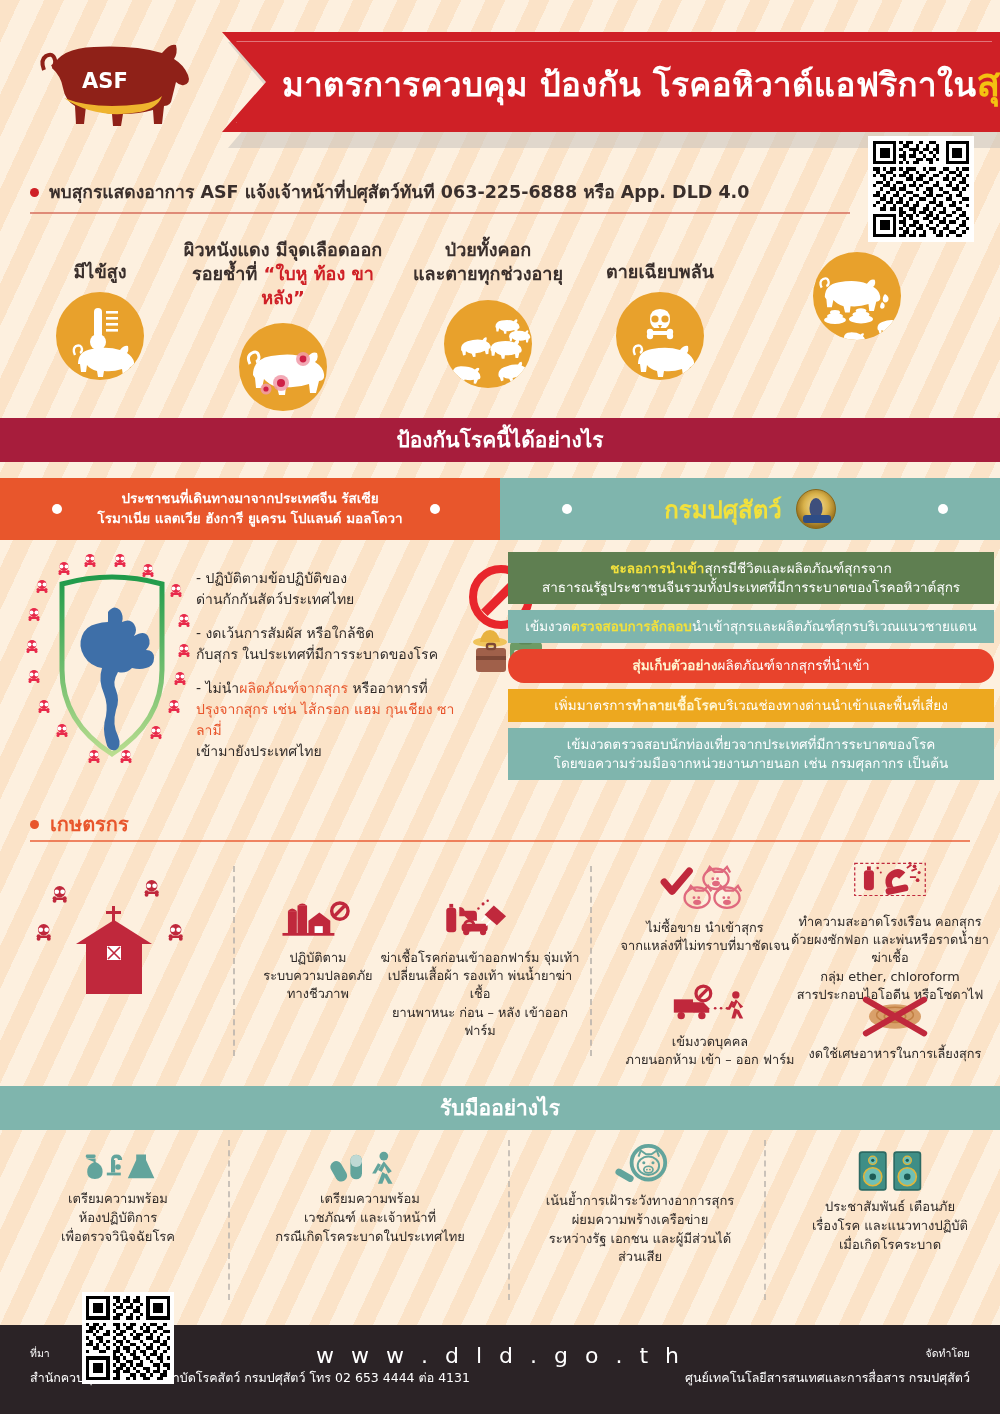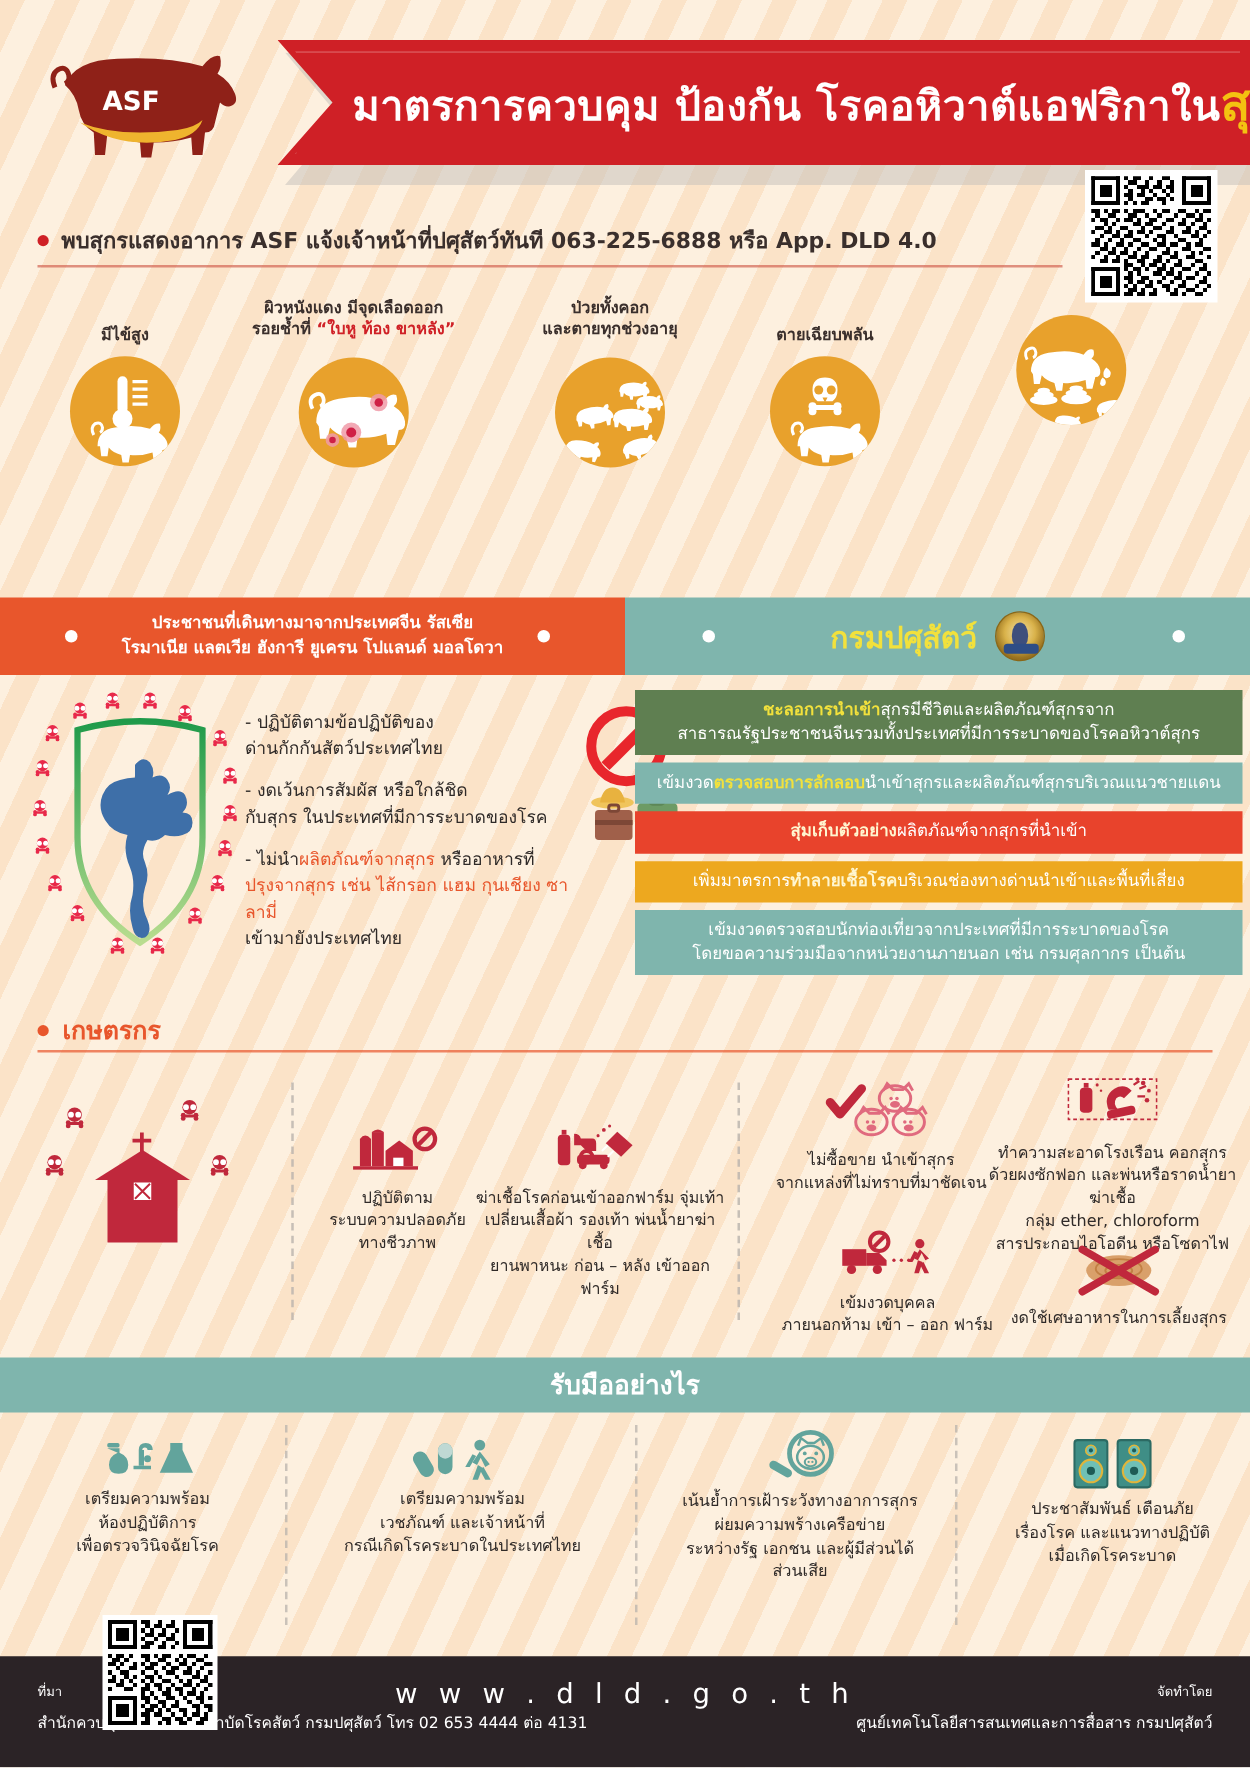--- a/index.html
+++ b/index.html
@@ -49,21 +49,21 @@
 
   
   .hotline{ position:absolute; left:30px; top:178px; width:820px; }
   .hotline .dot{ display:inline-block; width:9px; height:9px; border-radius:50%; background:#cf2026; vertical-align:middle; margin-right:10px; }
   .hotline .txt{ display:inline-block; font-size:17.5px; color:#3a2f2c; font-weight:bold; vertical-align:middle; }
   .hotline .rule{ position:absolute; left:0; top:34px; width:820px; height:1.5px; background:#cf5a4a; opacity:.65; }
 
   
   #symptoms{ position:absolute; left:0; top:238px; width:1000px; height:172px; }
   .sym{ position:absolute; text-align:center; }
-  .sym .cap{ font-size:13px; color:#3a2f2c; font-weight:bold; line-height:1.32; }
+  .sym .cap{ font-size:18px; color:#3a2f2c; font-weight:bold; line-height:1.32; }
   .sym .cap .red{ color:#cf2026; }
   .sym .circle{
     width:88px; height:88px; border-radius:50%; background:#e8a12c;
     margin:8px auto 0; position:relative; overflow:hidden;
   }
 
   
   .secbar{ position:absolute; left:0; width:1000px; color:#fff; text-align:center; font-weight:bold; }
   #bar-prevent{ top:418px; height:44px; background:#a71d3c; font-size:21px; line-height:44px; }
   #bar-respond{ top:1086px; height:44px; background:#7fb5ad; font-size:21px; line-height:44px; }
@@ -101,21 +101,21 @@
   .left-bullets .rd{ color:#e8562c; }
   .noentry{ position:absolute; left:466px; top:562px; width:70px; height:70px; }
   .luggage{ position:absolute; left:470px; top:620px; width:80px; height:56px; }
 
   
   #measures{ position:absolute; left:508px; top:552px; width:486px; }
   .mbar{ color:#fff; margin-bottom:6px; padding:7px 12px; font-size:13.5px; line-height:1.42; text-align:center; }
   .mbar .hl{ color:#f2e13c; font-weight:bold; }
   .mbar.green{ background:#5f7f51; }
   .mbar.teal{ background:#7fb5ad; }
-  .mbar.red{ background:#e8432c; }
+  .mbar.red{ background:#e8432c;border-radius:16px; }
   .mbar.orange{ background:#eda81f; }
   .mbar.teal2{ background:#7fb5ad; }
   .mbar.red .hl, .mbar.orange .hl{ color:#fff6d0; }
 
   
   #farmer-head{ position:absolute; left:30px; top:808px; }
   #farmer-head .dot{ display:inline-block; width:9px; height:9px; border-radius:50%; background:#e8562c; vertical-align:middle; margin-right:11px;}
   #farmer-head .lbl{ display:inline-block; font-size:20px; color:#e8562c; font-weight:bold; vertical-align:middle;}
   .frule{ position:absolute; left:30px; top:840px; width:940px; height:1.5px; background:#e8562c; opacity:.7; }
 
@@ -511,20 +511,21 @@
               </g>
             <g transform="translate(30,70) scale(0.30) rotate(8)">
                 <path d="M10 50 q0-16 18-19 q22-4 36 2 q5-7 10-5 q2 6-2 9 q8 5 9 12 q1 7-5 7 l-3 12 h-6 l-1-9 q-11 4-23 3 l-1 8 h-6 l-2-8 q-9-3-13-8 l-2 9 h-6 l-1-10 z"></path>
               </g>
           </g>
         </svg>
       </div>
     </div>
   </div>
 
+  <div class="secbar" id="bar-prevent">ป้องกันโรคนี้ได้อย่างไร</div>
 
   <div class="subhead" id="sub-people">
     <span class="bullet l"></span>
     <span class="bullet r"></span>
     <div class="sub-people-txt">
       <div>ประชาชนที่เดินทางมาจากประเทศจีน รัสเซีย</div>
       <div>โรมาเนีย แลตเวีย ฮังการี ยูเครน โปแลนด์ มอลโดวา</div>
     </div>
   </div>
 

